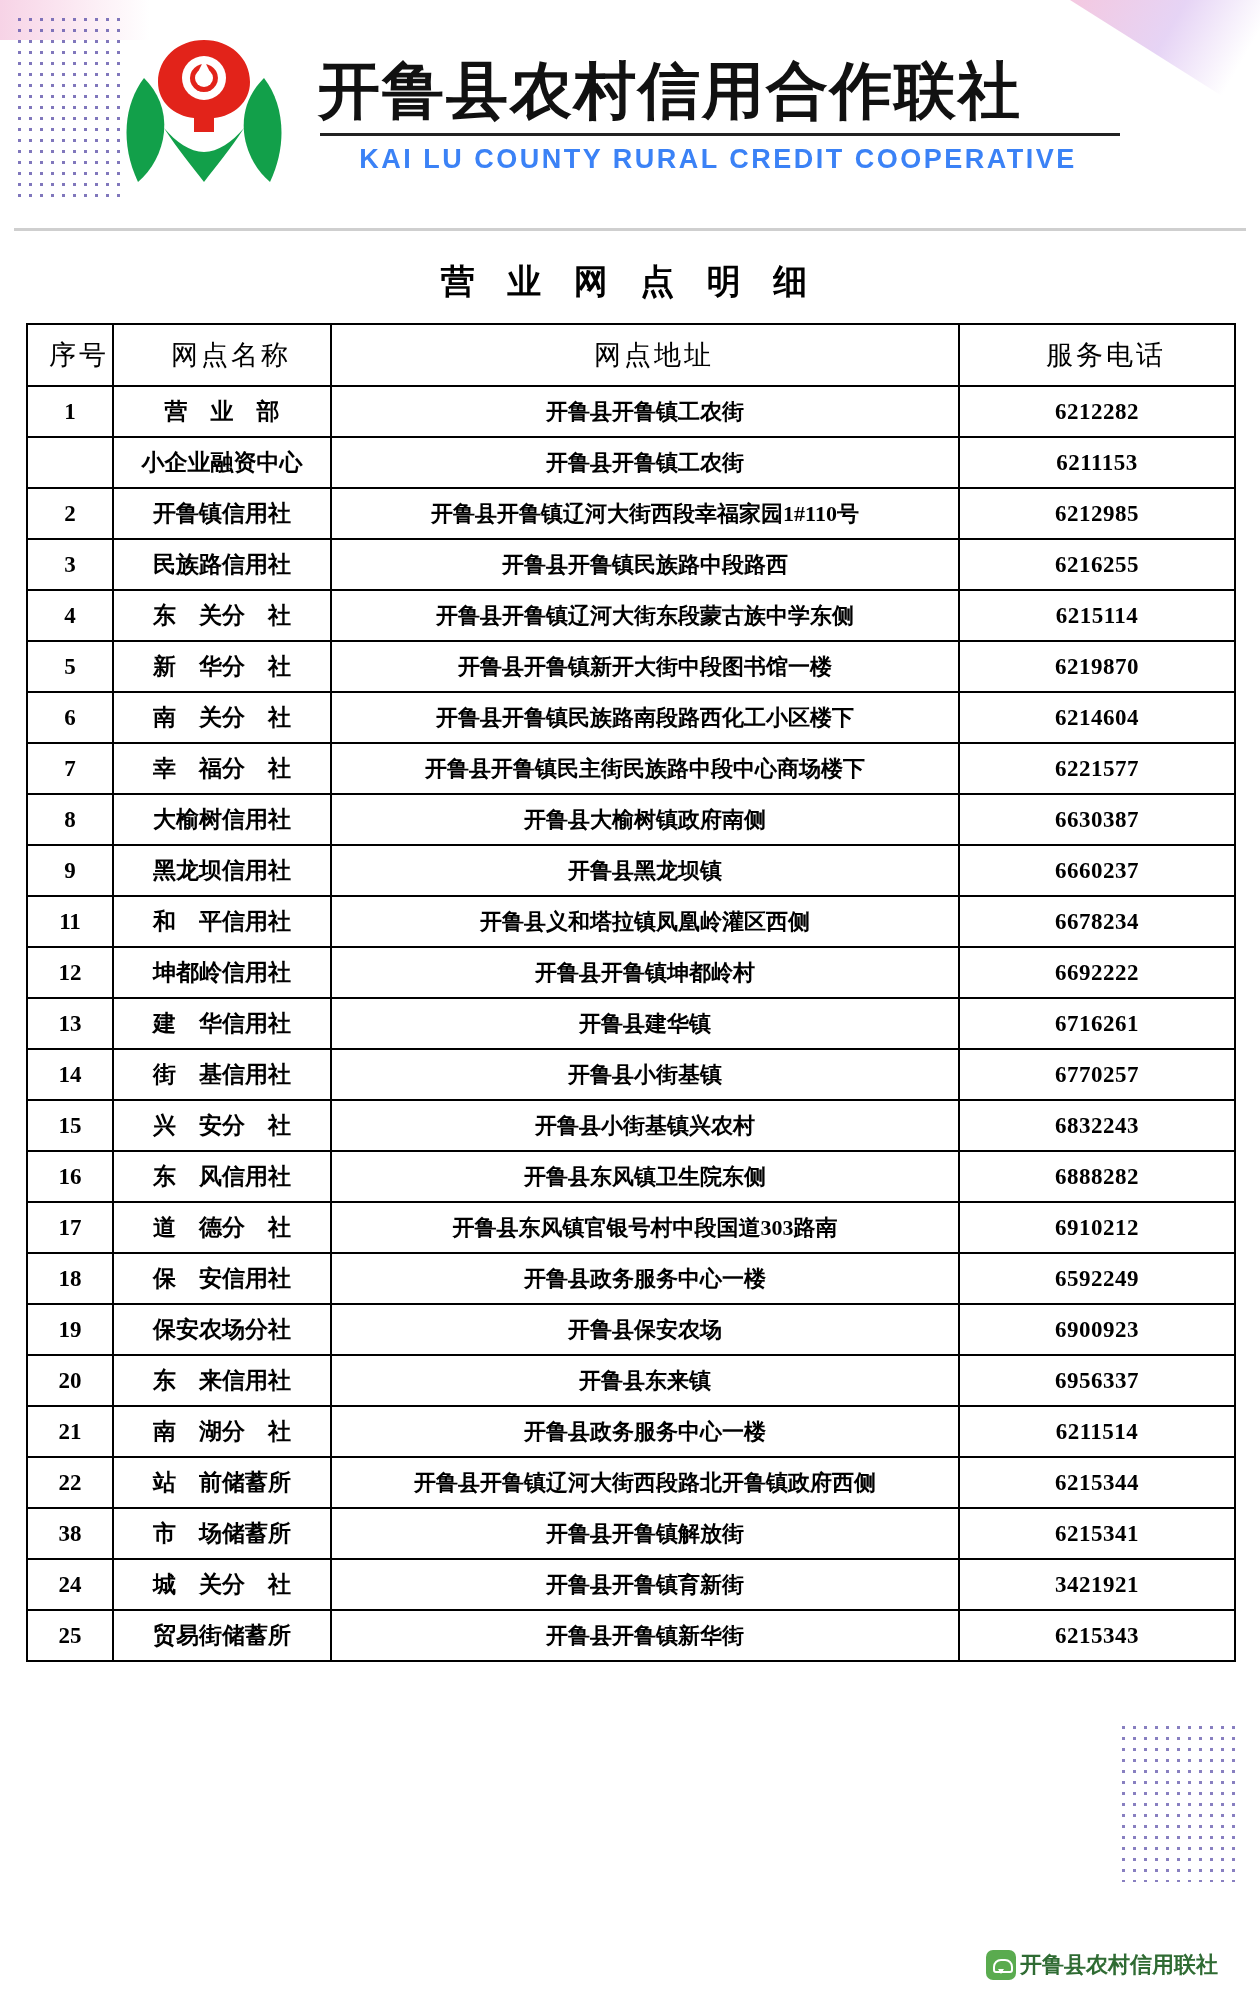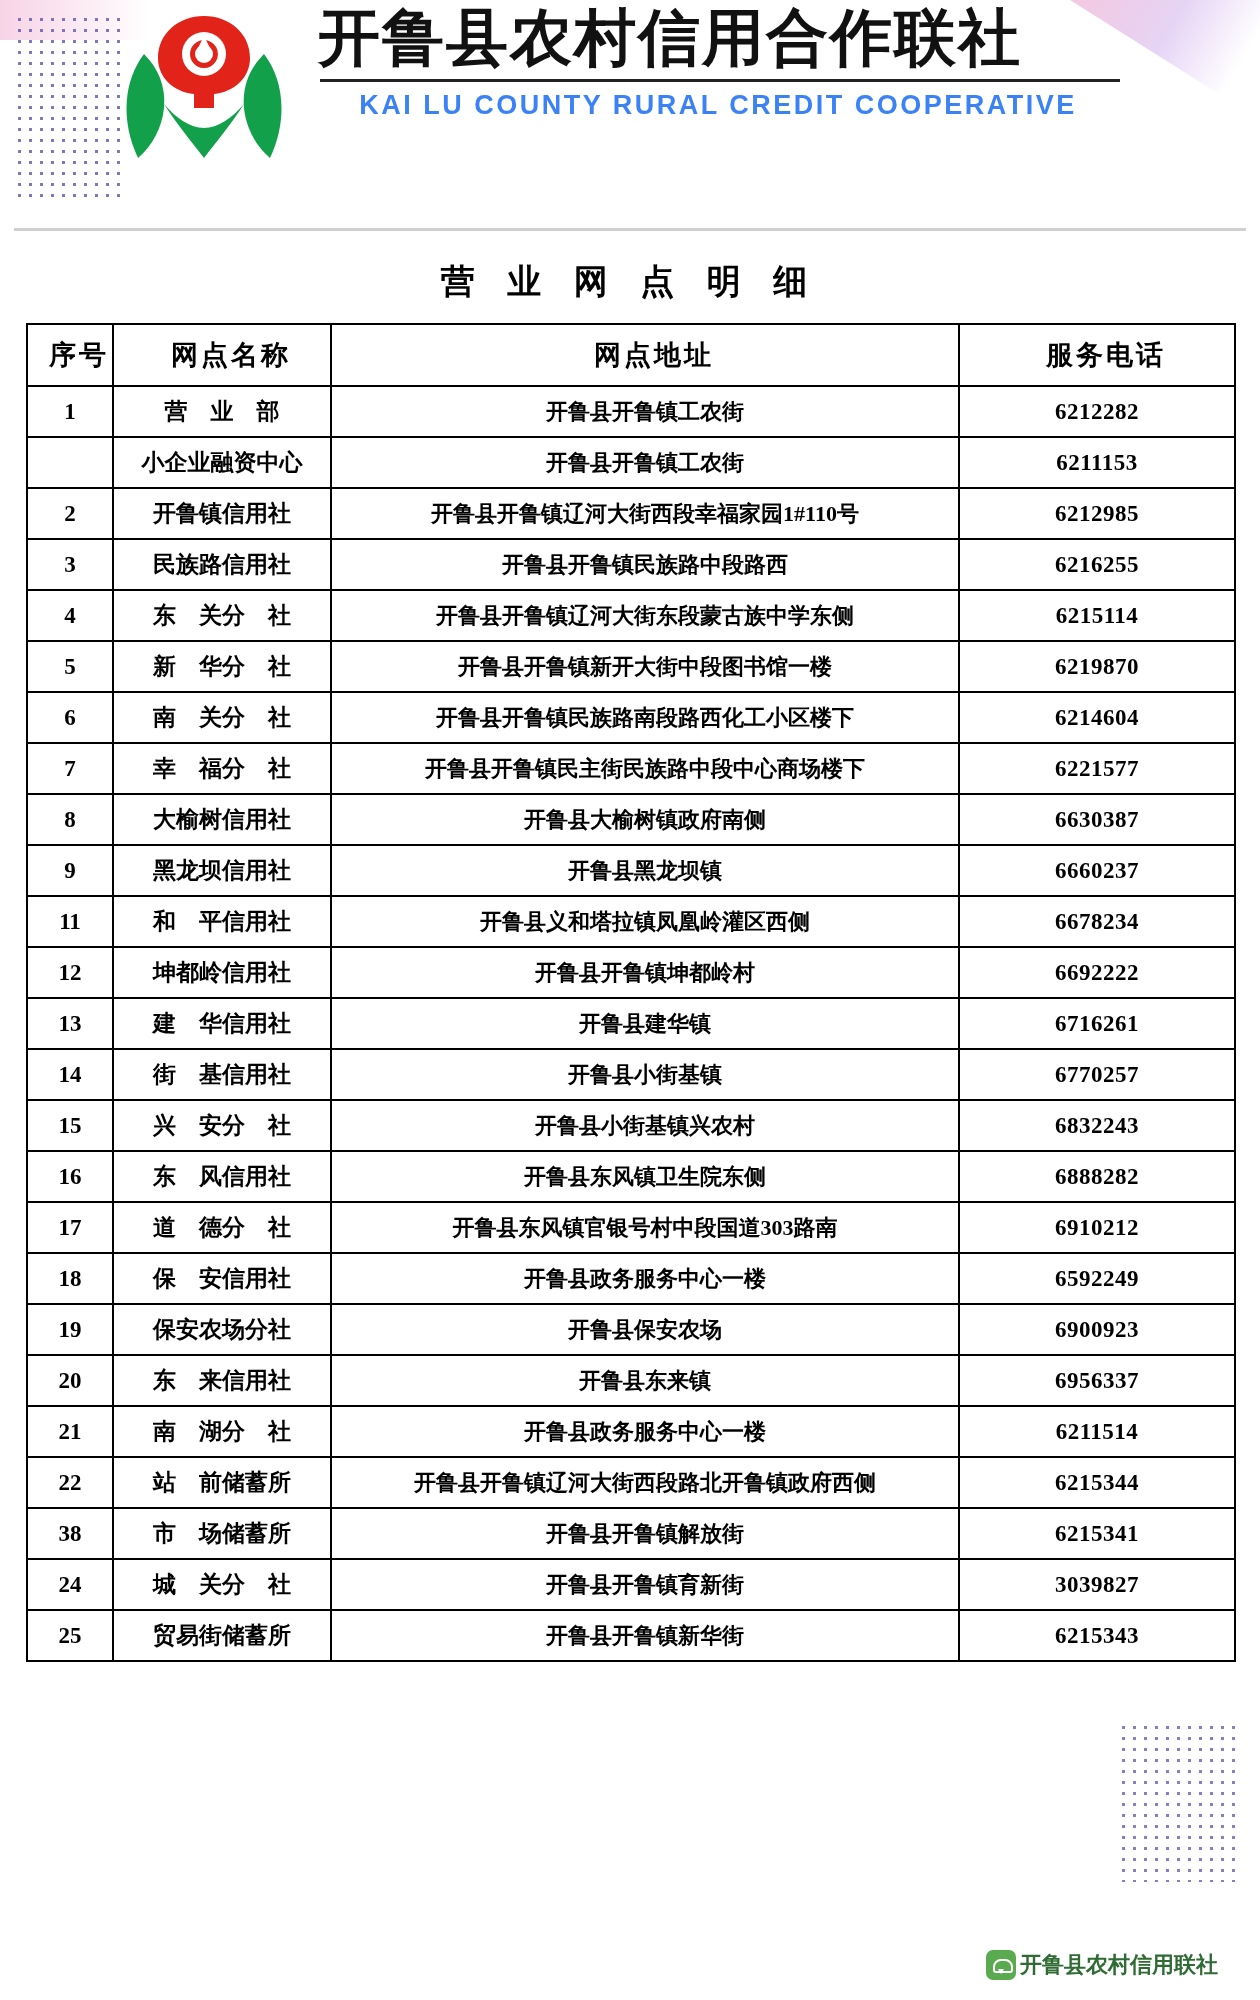--- a/index.html
+++ b/index.html
@@ -43,20 +43,21 @@
     pointer-events: none;
   }
 
   
   .header {
     position: relative;
     height: 228px;
     margin: 0 14px 0 14px;
     border-bottom: 3px solid #cfcfcf;
     display: flex;
+    align-items: center;
     overflow: hidden;
   }
   .logo {
     position: relative;
     width: 200px;
     height: 180px;
     margin-left: 90px;
     flex: 0 0 auto;
   }
   .logo svg { display:block; }
@@ -112,21 +113,21 @@
   }
   th, td {
     border: 2px solid #000;
     text-align: center;
     vertical-align: middle;
     color: #000;
     font-family: "Liberation Serif", serif;
   }
   thead th {
     font-size: 27px;
-    font-weight: bold;
+    font-weight: normal;
     height: 58px;
     letter-spacing: 3px;
     padding-left: 19px;
   }
   tbody td {
     font-size: 23px;
     height: 47px;
     font-weight: bold;
   }
   td.addr { font-size: 22px; font-weight: bold; }
@@ -360,21 +361,21 @@
         <tr>
           <td class="idx">38</td>
           <td class="name">市　场储蓄所</td>
           <td class="addr">开鲁县开鲁镇解放街</td>
           <td class="tel">6215341</td>
         </tr>
         <tr>
           <td class="idx">24</td>
           <td class="name">城　关分　社</td>
           <td class="addr">开鲁县开鲁镇育新街</td>
-          <td class="tel">3039827</td>
+          <td class="tel">3421921</td>
         </tr>
         <tr>
           <td class="idx">25</td>
           <td class="name">贸易街储蓄所</td>
           <td class="addr">开鲁县开鲁镇新华街</td>
           <td class="tel">6215343</td>
         </tr>
       </tbody>
   </table>
 </div>

